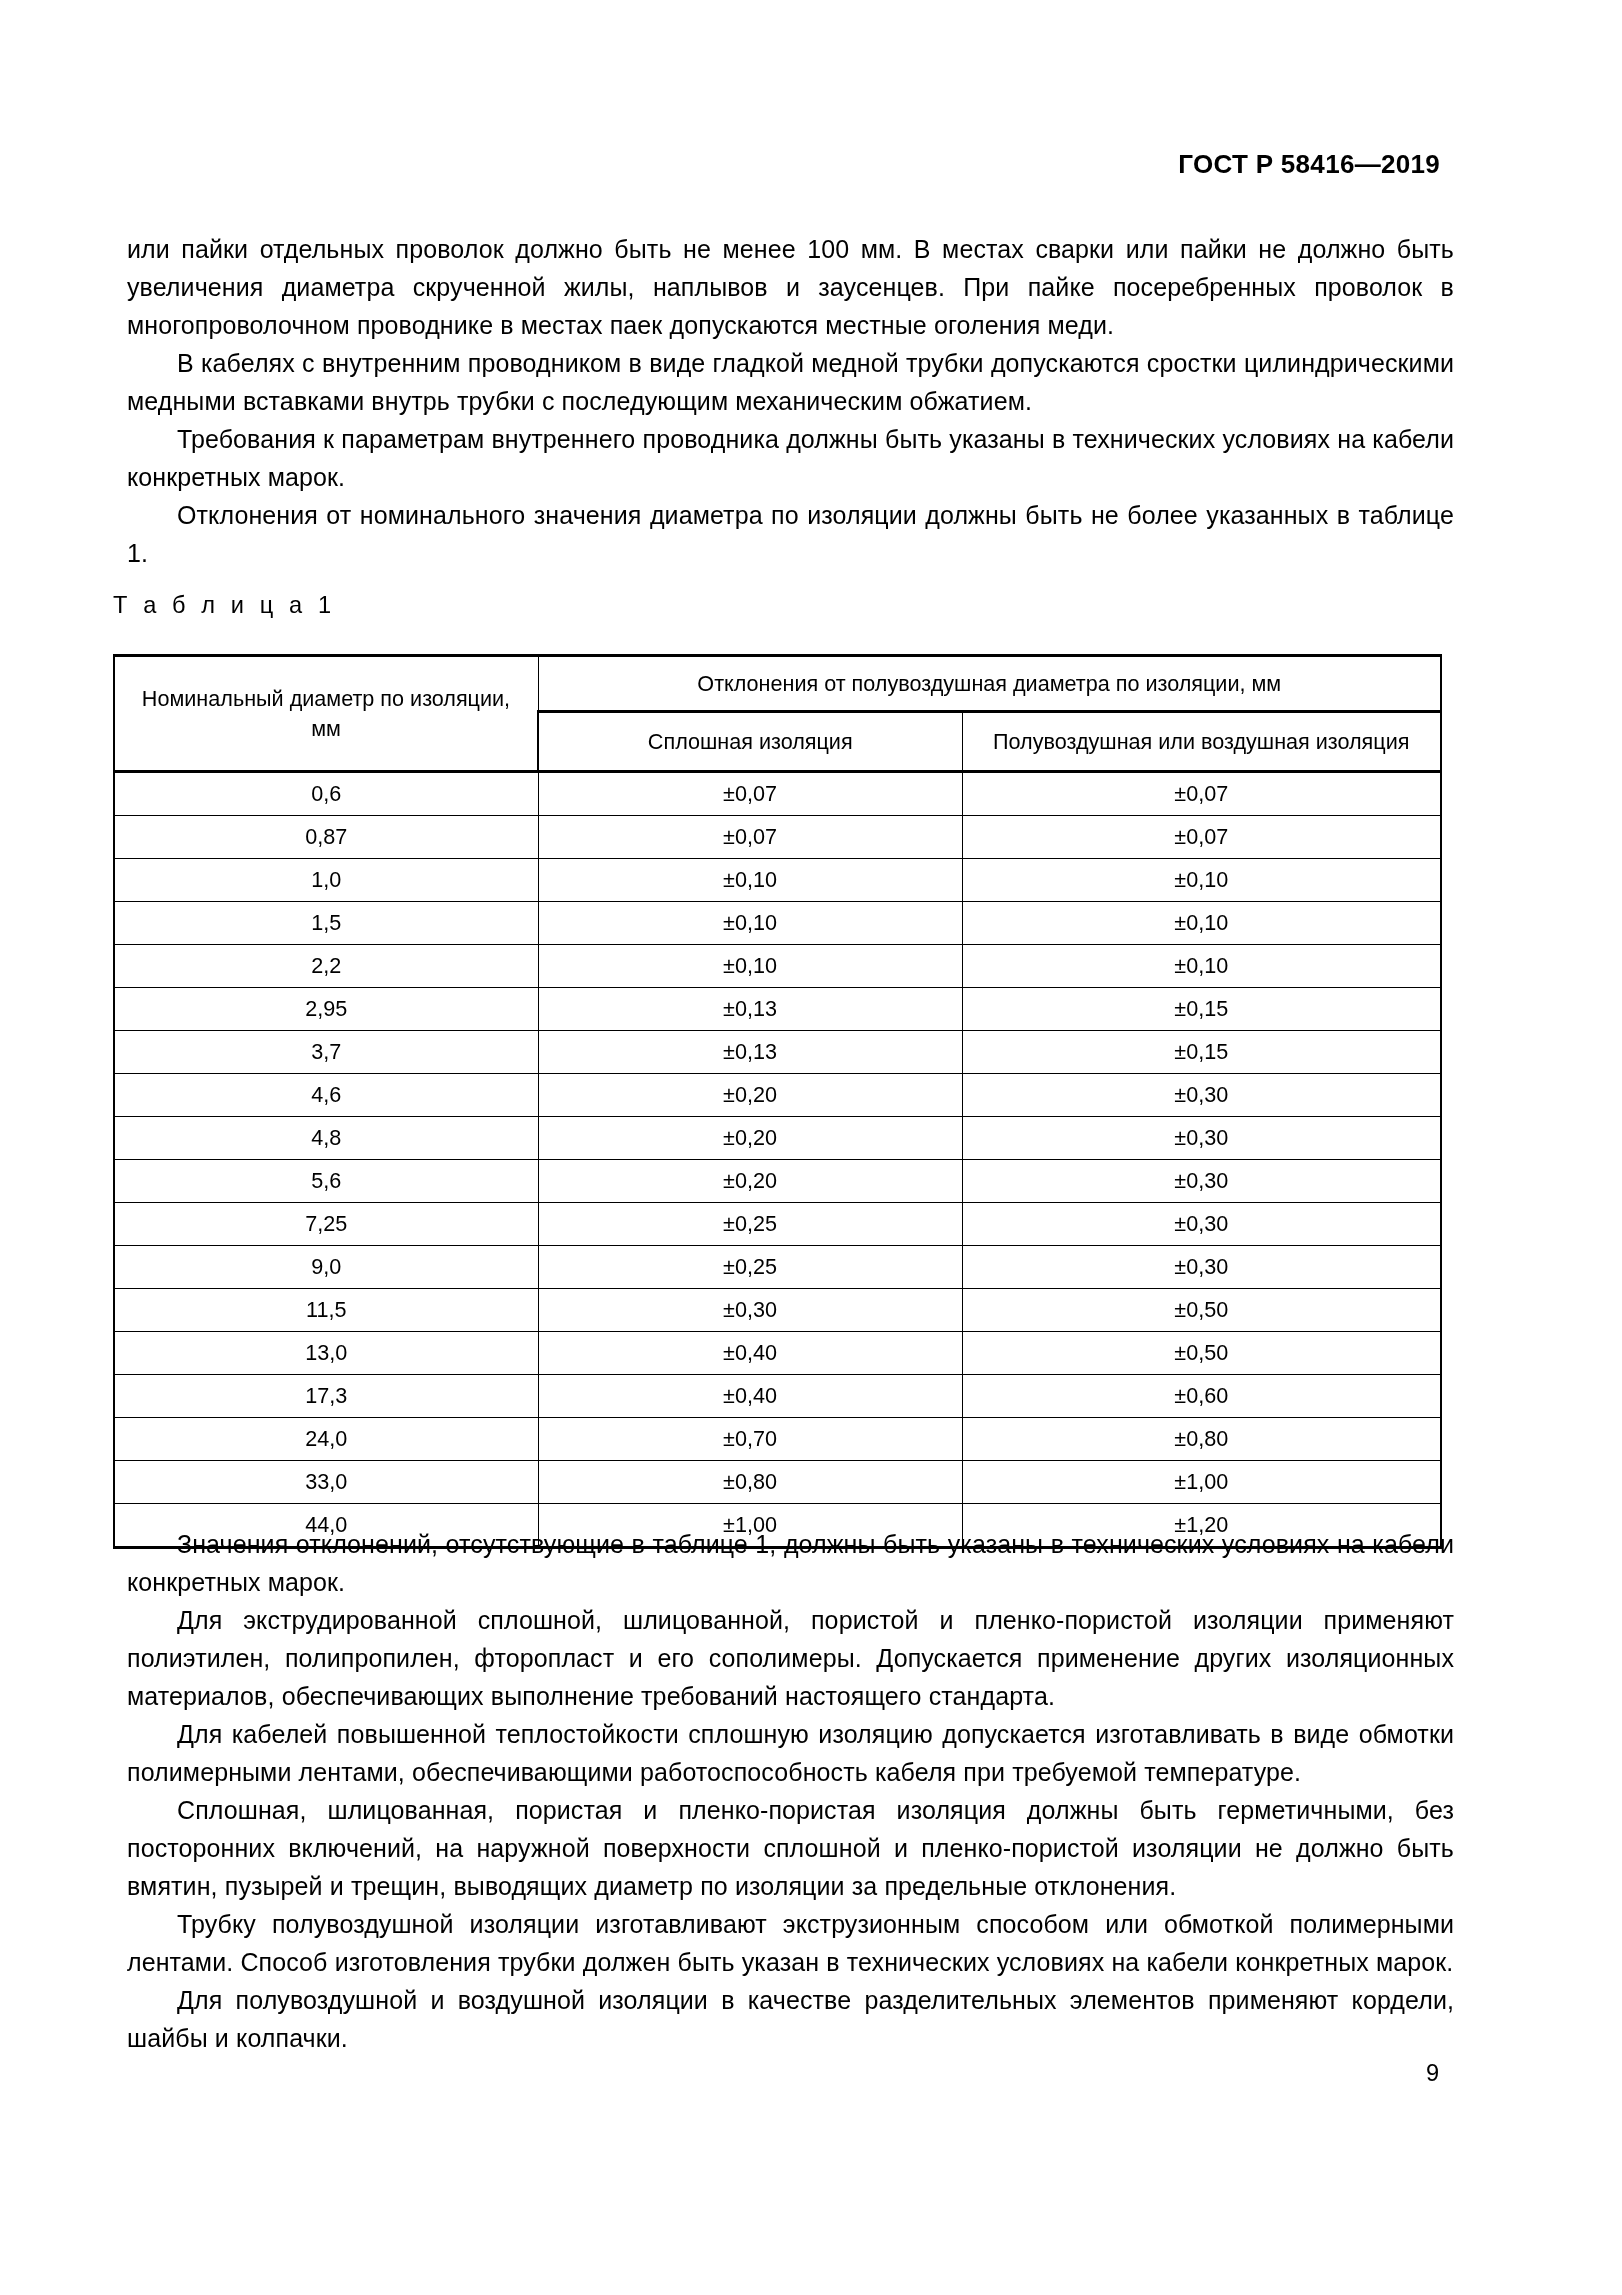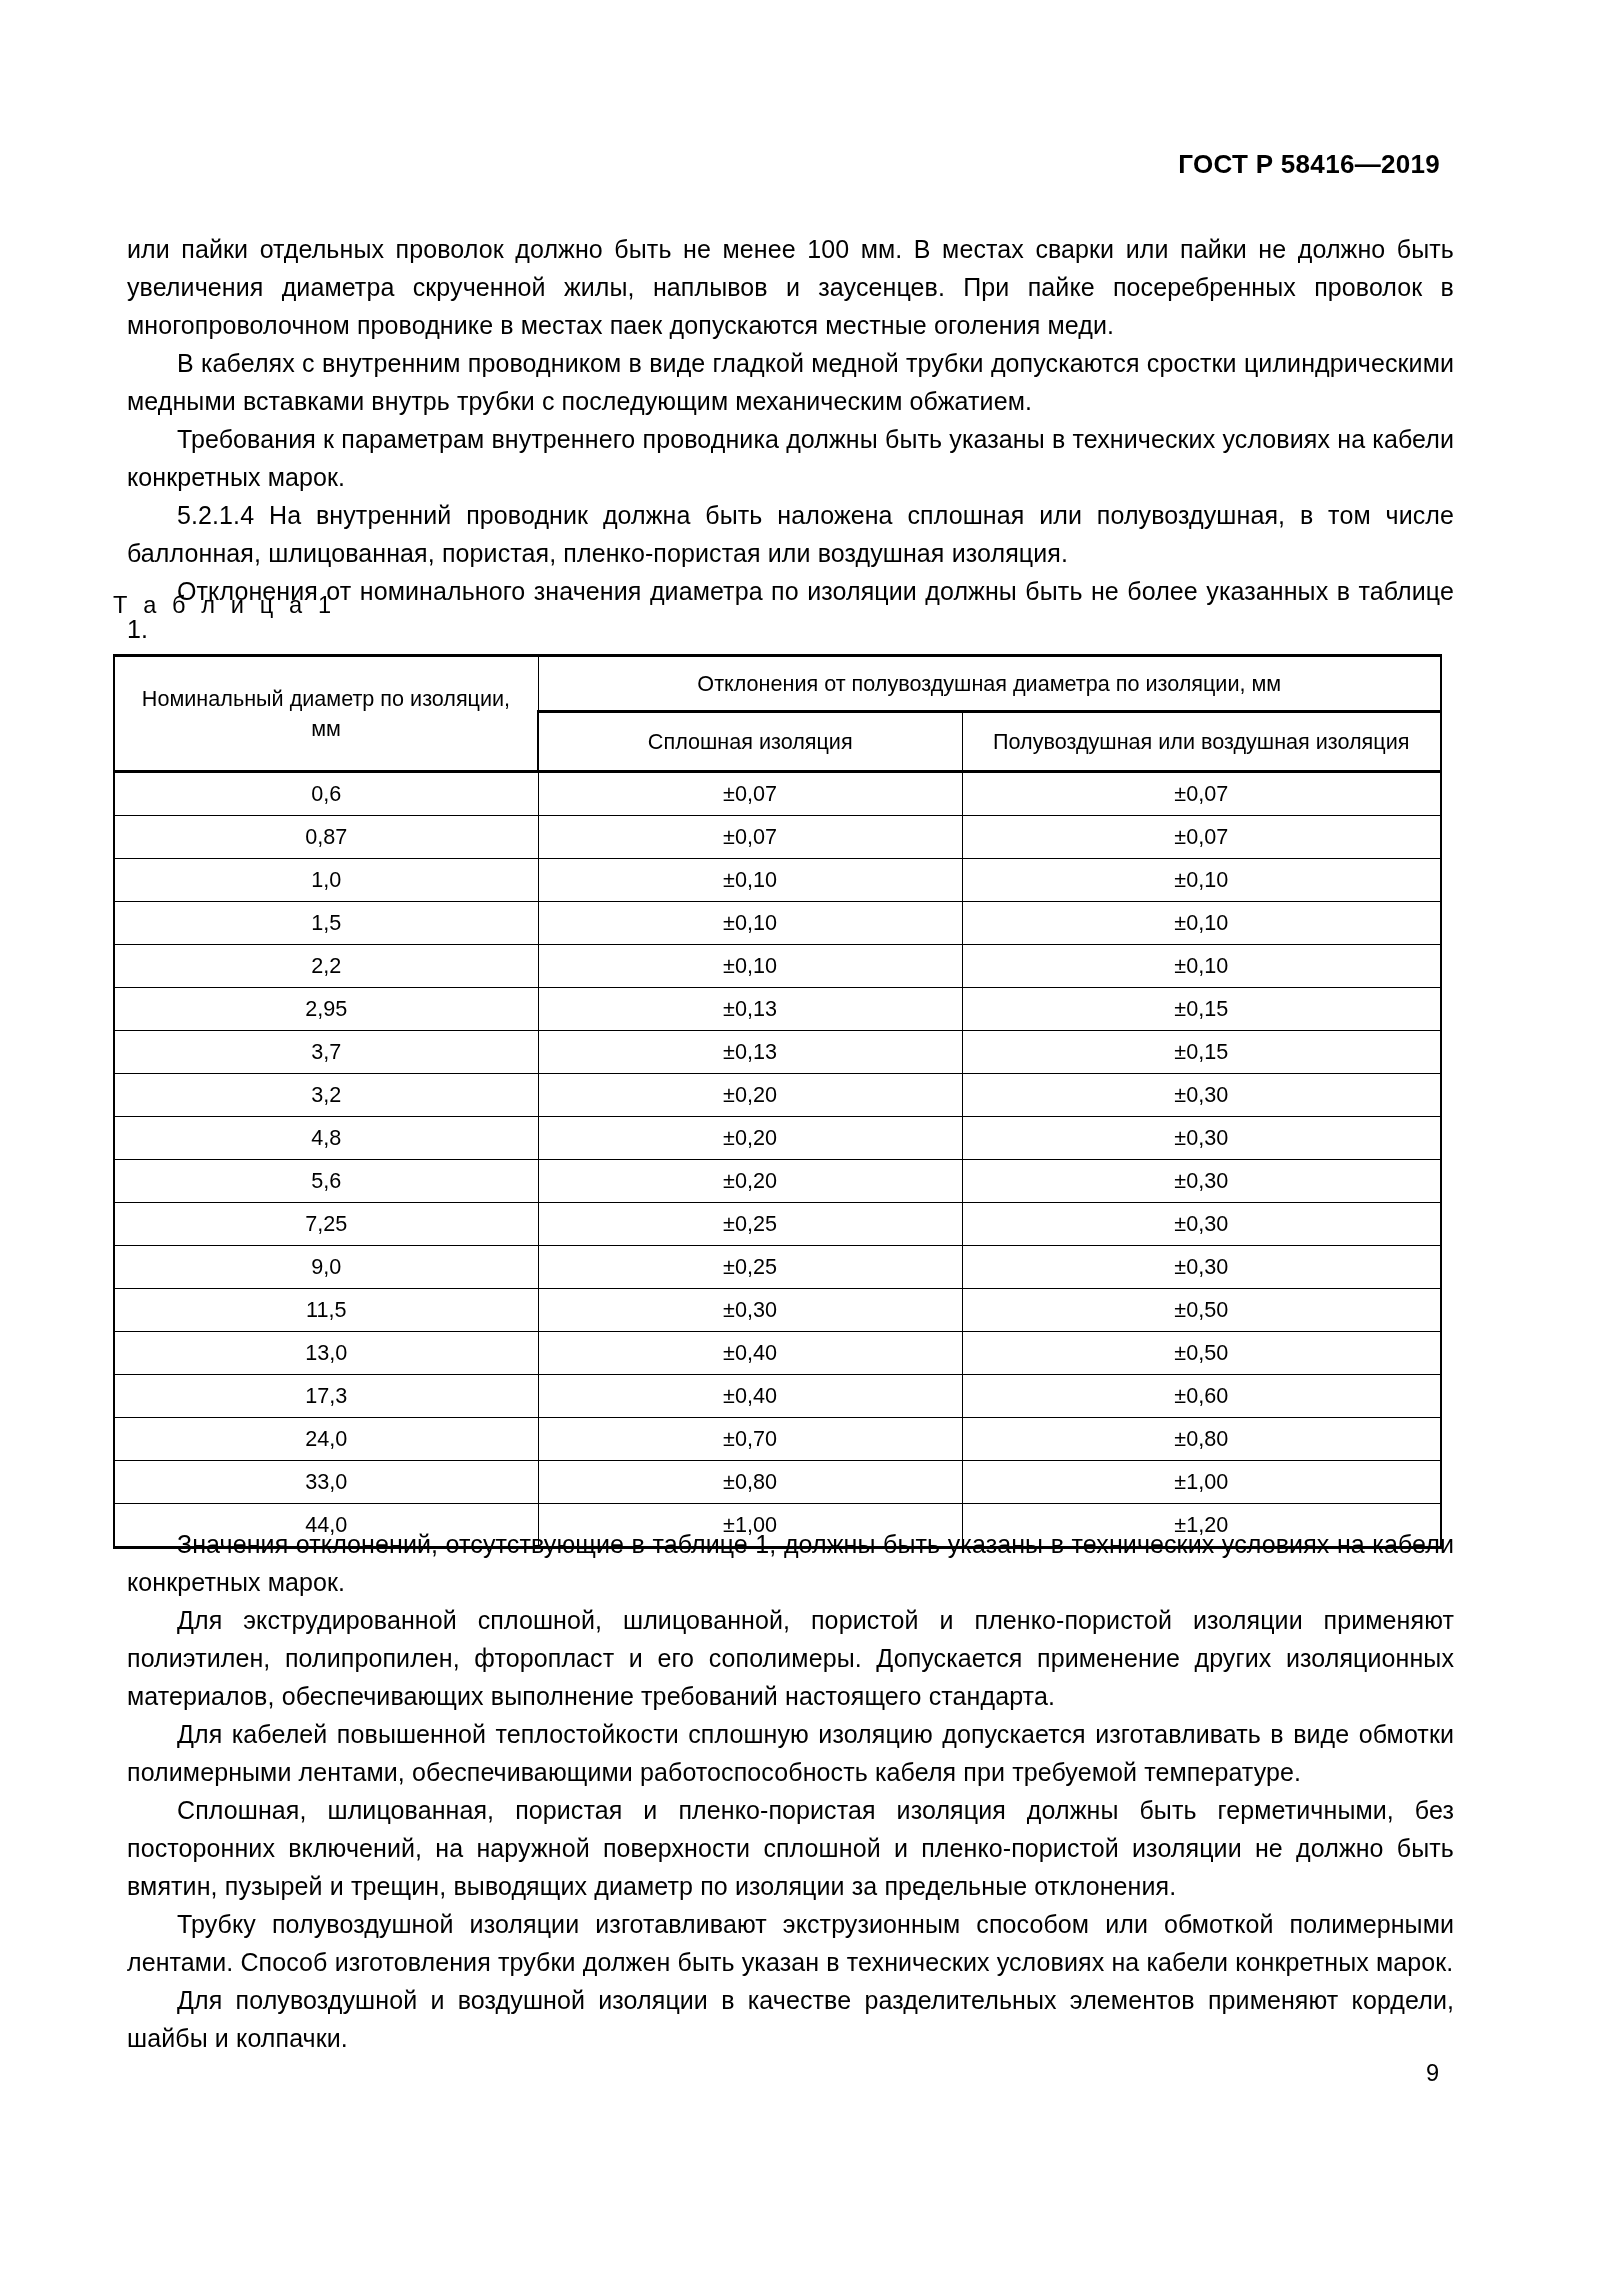--- a/index.html
+++ b/index.html
@@ -145,21 +145,20 @@
 <body>
 
 <div class="page">
 
   <div class="running-head">ГОСТ Р 58416—2019</div>
 
   <div class="body-col top-block">
     <p class="para nofill">или пайки отдельных проволок должно быть не менее 100 мм. В местах сварки или пайки не должно быть увеличения диаметра скрученной жилы, наплывов и заусенцев. При пайке посеребренных проволок в многопроволочном проводнике в местах паек допускаются местные оголения меди.</p>
     <p class="para indent nofill">В кабелях с внутренним проводником в виде гладкой медной трубки допускаются сростки цилиндрическими медными вставками внутрь трубки с последующим механическим обжатием.</p>
     <p class="para indent nofill">Требования к параметрам внутреннего проводника должны быть указаны в технических условиях на кабели конкретных марок.</p>
-    <p class="para indent nofill">5.2.1.4 На внутренний проводник должна быть наложена сплошная или полувоздушная, в том числе баллонная, шлицованная, пористая, пленко-пористая или воздушная изоляция.</p>
     <p class="para indent nofill">Отклонения от номинального значения диаметра по изоляции должны быть не более указанных в таблице 1.</p>
   </div>
 
   <div class="table-caption">Т а б л и ц а  1</div>
 
   <div class="tbl-wrap">
     <table class="spec">
       <colgroup>
           <col class="c1">
           <col class="c2">
@@ -205,21 +204,21 @@
             <td>2,95</td>
             <td>±0,13</td>
             <td>±0,15</td>
           </tr>
           <tr>
             <td>3,7</td>
             <td>±0,13</td>
             <td>±0,15</td>
           </tr>
           <tr>
-            <td>3,2</td>
+            <td>4,6</td>
             <td>±0,20</td>
             <td>±0,30</td>
           </tr>
           <tr>
             <td>4,8</td>
             <td>±0,20</td>
             <td>±0,30</td>
           </tr>
           <tr>
             <td>5,6</td>

